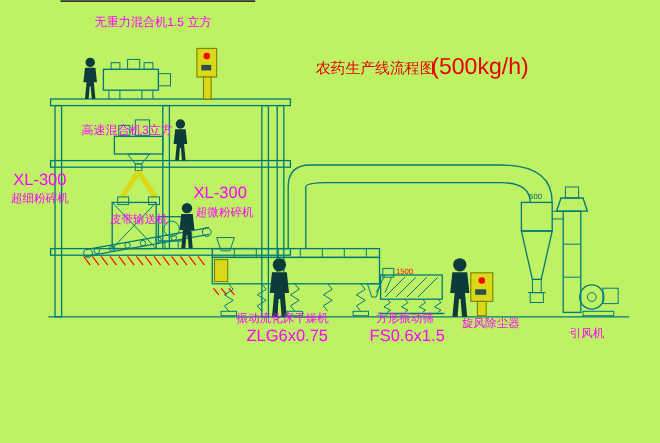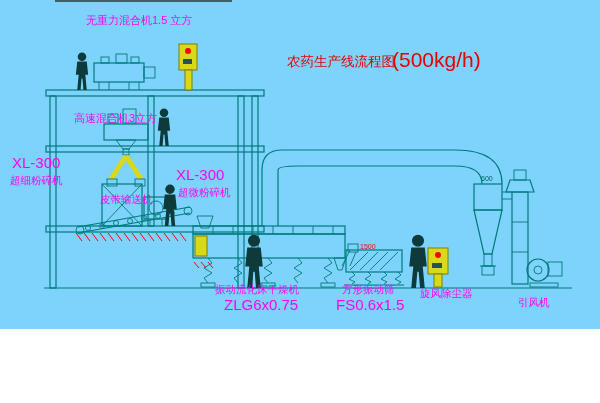--- a/index.html
+++ b/index.html
@@ -1,16 +1,16 @@
 <!DOCTYPE html>
 <html><head>
 <meta charset="utf-8">
 <style>
   html,body{margin:0;padding:0;background:#fff;}
-  .canvas{position:relative;width:600px;height:329px;background:#7dd3fc;overflow:hidden;
+  .canvas{position:relative;width:600px;height:403px;background:#bef264;overflow:hidden;
           font-family:"Liberation Sans",sans-serif;}
   svg{position:absolute;left:0;top:0;}
   .ln{stroke:#007a7a;fill:none;stroke-width:1.2;}
   .thin{stroke:#007a7a;fill:none;stroke-width:0.9;}
   .fig{fill:#0d3b3b;stroke:none;}
   .ylw{fill:#d9d919;stroke:#7f7f00;stroke-width:1;}
   .ylwline{stroke:#d9d919;stroke-width:5;fill:none;}
   .redln{stroke:#ff0000;stroke-width:1;fill:none;}
   .redfill{fill:#ff0000;stroke:none;}
   .darkfill{fill:#2f4f4f;stroke:none;}

